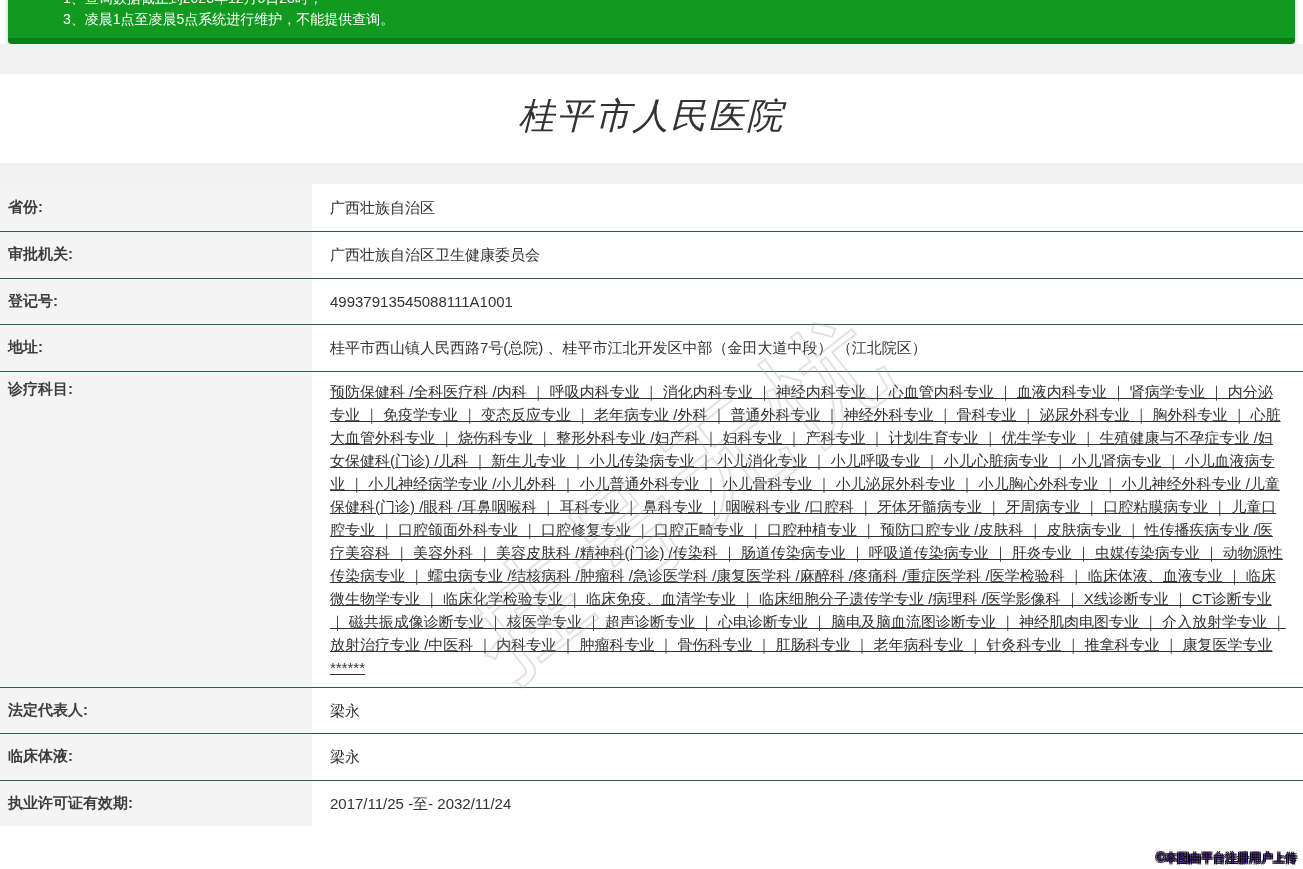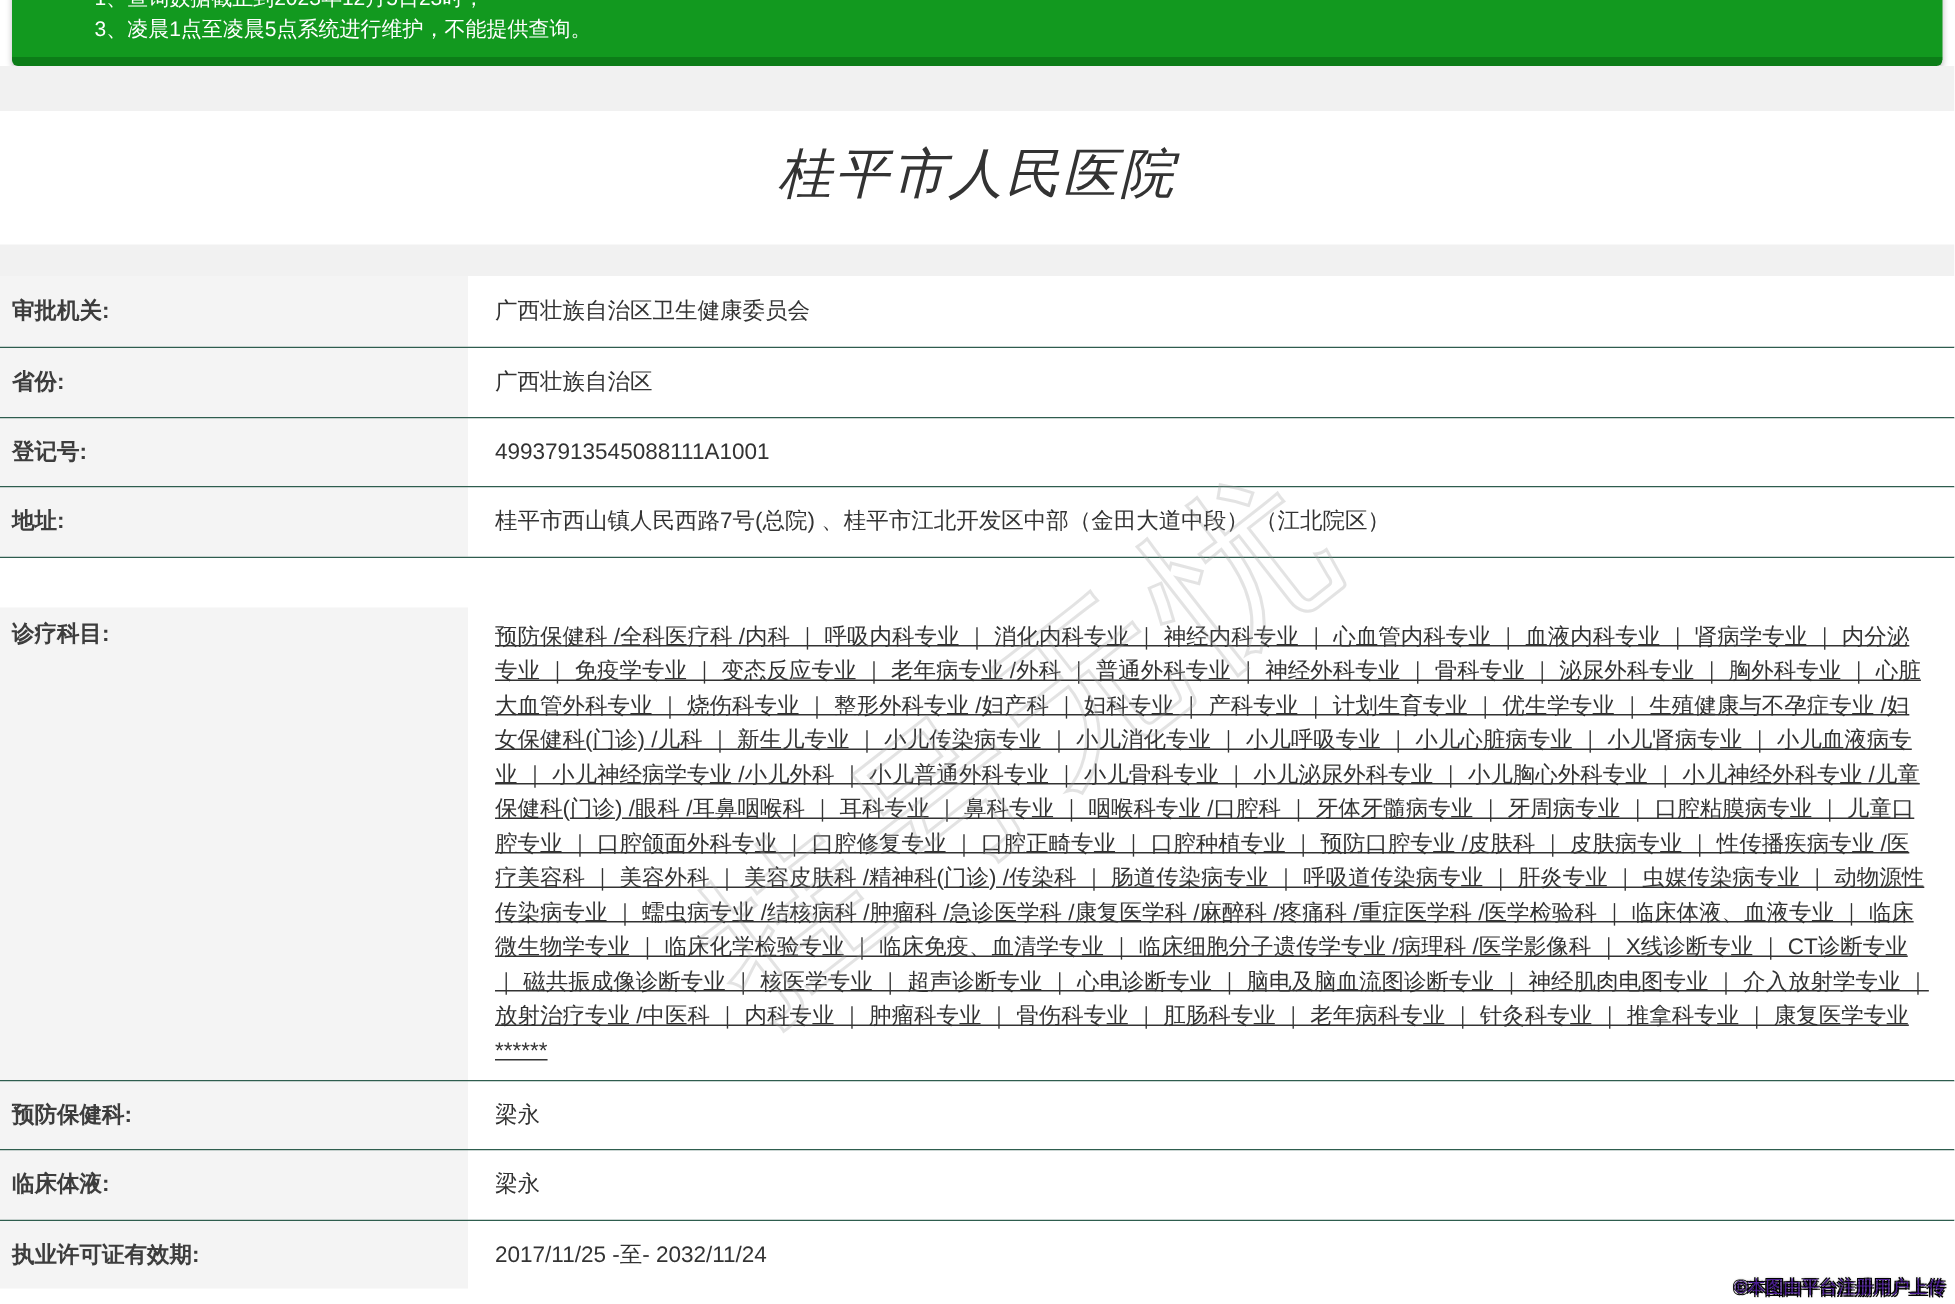--- a/index.html
+++ b/index.html
@@ -44,21 +44,21 @@
   }
   .row-value {
     flex:1 1 auto; box-sizing:border-box;
     background:#fff;
     font-size:15px; color:#333;
     padding:0 16px 0 18px;
     display:flex; align-items:center;
     line-height:23px;
   }
   .row.multiline .row-label,
-  .row.multiline .row-value { align-items:flex-start; padding-top:8px; padding-bottom:8px;margin-top:33px; }
+  .row.multiline .row-value { align-items:flex-start; padding-top:8px; padding-bottom:8px; }
   .row.multiline .row-value { display:block;text-decoration:underline; }
   
   .watermark-diagonal {
     position:absolute; left:390px; top:300px; width:580px; height:390px;
     display:flex; align-items:center; justify-content:center;
     transform:rotate(-38deg);
     font-size:116px; letter-spacing:10px; white-space:nowrap;
     color:transparent;
     -webkit-text-stroke:2px #9e9e9e;
     opacity:0.28;
@@ -85,47 +85,47 @@
 <div class="strip strip-a"></div>
 
 <div class="title-card">
   <h1>桂平市人民医院</h1>
 </div>
 
 <div class="strip strip-b"></div>
 
 <div class="info-table" id="info-table">
   <div class="row">
-    <div class="row-label">审批机关:</div>
-    <div class="row-value">广西壮族自治区卫生健康委员会</div>
+    <div class="row-label">省份:</div>
+    <div class="row-value">广西壮族自治区</div>
   </div>
 
   <div class="row">
-    <div class="row-label">省份:</div>
-    <div class="row-value">广西壮族自治区</div>
+    <div class="row-label">审批机关:</div>
+    <div class="row-value">广西壮族自治区卫生健康委员会</div>
   </div>
 
   <div class="row">
     <div class="row-label">登记号:</div>
     <div class="row-value">49937913545088111A1001</div>
   </div>
 
   <div class="row">
     <div class="row-label">地址:</div>
     <div class="row-value">桂平市西山镇人民西路7号(总院) 、桂平市江北开发区中部（金田大道中段） （江北院区）</div>
   </div>
 
   <div class="row multiline">
     <div class="row-label">诊疗科目:</div>
     <div class="row-value">预防保健科 /全科医疗科 /内科 ｜ 呼吸内科专业 ｜ 消化内科专业 ｜ 神经内科专业 ｜ 心血管内科专业 ｜ 血液内科专业 ｜ 肾病学专业 ｜ 内分泌专业 ｜ 免疫学专业 ｜ 变态反应专业 ｜ 老年病专业 /外科 ｜ 普通外科专业 ｜ 神经外科专业 ｜ 骨科专业 ｜ 泌尿外科专业 ｜ 胸外科专业 ｜ 心脏大血管外科专业 ｜ 烧伤科专业 ｜ 整形外科专业 /妇产科 ｜ 妇科专业 ｜ 产科专业 ｜ 计划生育专业 ｜ 优生学专业 ｜ 生殖健康与不孕症专业 /妇女保健科(门诊) /儿科 ｜ 新生儿专业 ｜ 小儿传染病专业 ｜ 小儿消化专业 ｜ 小儿呼吸专业 ｜ 小儿心脏病专业 ｜ 小儿肾病专业 ｜ 小儿血液病专业 ｜ 小儿神经病学专业 /小儿外科 ｜ 小儿普通外科专业 ｜ 小儿骨科专业 ｜ 小儿泌尿外科专业 ｜ 小儿胸心外科专业 ｜ 小儿神经外科专业 /儿童保健科(门诊) /眼科 /耳鼻咽喉科 ｜ 耳科专业 ｜ 鼻科专业 ｜ 咽喉科专业 /口腔科 ｜ 牙体牙髓病专业 ｜ 牙周病专业 ｜ 口腔粘膜病专业 ｜ 儿童口腔专业 ｜ 口腔颌面外科专业 ｜ 口腔修复专业 ｜ 口腔正畸专业 ｜ 口腔种植专业 ｜ 预防口腔专业 /皮肤科 ｜ 皮肤病专业 ｜ 性传播疾病专业 /医疗美容科 ｜ 美容外科 ｜ 美容皮肤科 /精神科(门诊) /传染科 ｜ 肠道传染病专业 ｜ 呼吸道传染病专业 ｜ 肝炎专业 ｜ 虫媒传染病专业 ｜ 动物源性传染病专业 ｜ 蠕虫病专业 /结核病科 /肿瘤科 /急诊医学科 /康复医学科 /麻醉科 /疼痛科 /重症医学科 /医学检验科 ｜ 临床体液、血液专业 ｜ 临床微生物学专业 ｜ 临床化学检验专业 ｜ 临床免疫、血清学专业 ｜ 临床细胞分子遗传学专业 /病理科 /医学影像科 ｜ X线诊断专业 ｜ CT诊断专业 ｜ 磁共振成像诊断专业 ｜ 核医学专业 ｜ 超声诊断专业 ｜ 心电诊断专业 ｜ 脑电及脑血流图诊断专业 ｜ 神经肌肉电图专业 ｜ 介入放射学专业 ｜ 放射治疗专业 /中医科 ｜ 内科专业 ｜ 肿瘤科专业 ｜ 骨伤科专业 ｜ 肛肠科专业 ｜ 老年病科专业 ｜ 针灸科专业 ｜ 推拿科专业 ｜ 康复医学专业******</div>
   </div>
 
 
   <div class="row">
-    <div class="row-label">预防保健科:</div>
+    <div class="row-label">法定代表人:</div>
     <div class="row-value">梁永</div>
   </div>
 
   <div class="row">
     <div class="row-label">临床体液:</div>
     <div class="row-value">梁永</div>
   </div>
 
   <div class="row">
     <div class="row-label">执业许可证有效期:</div>

